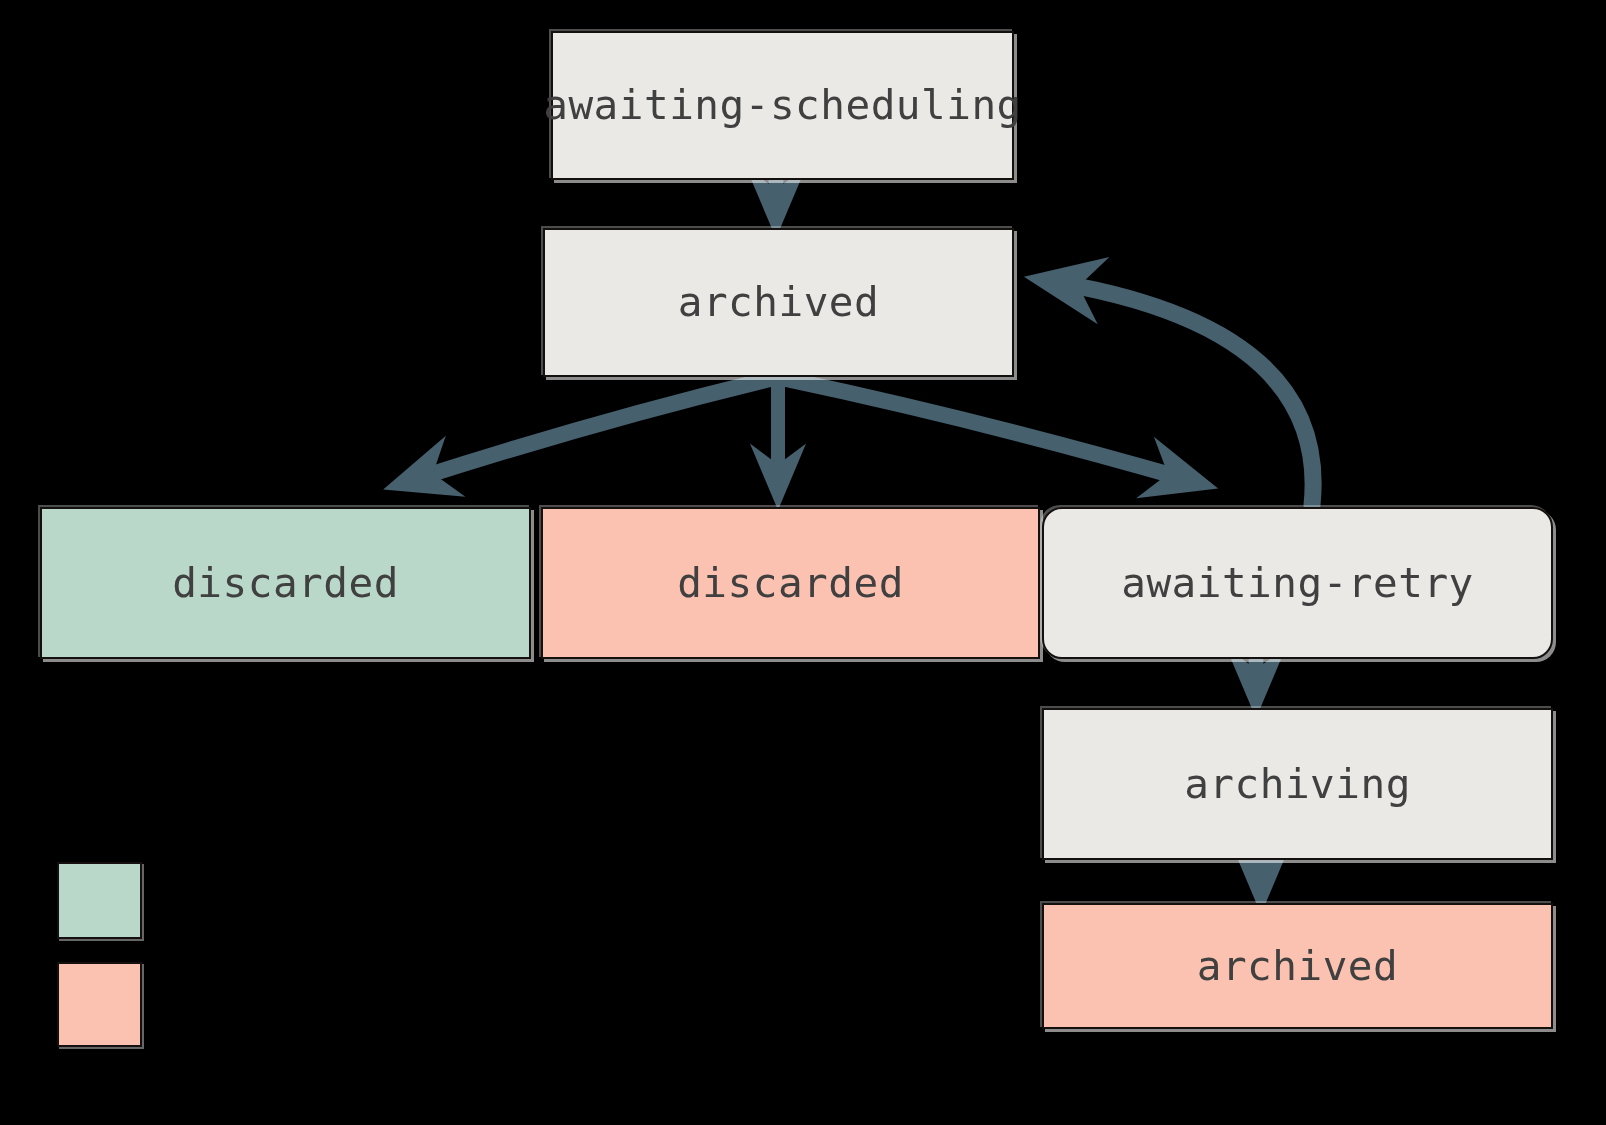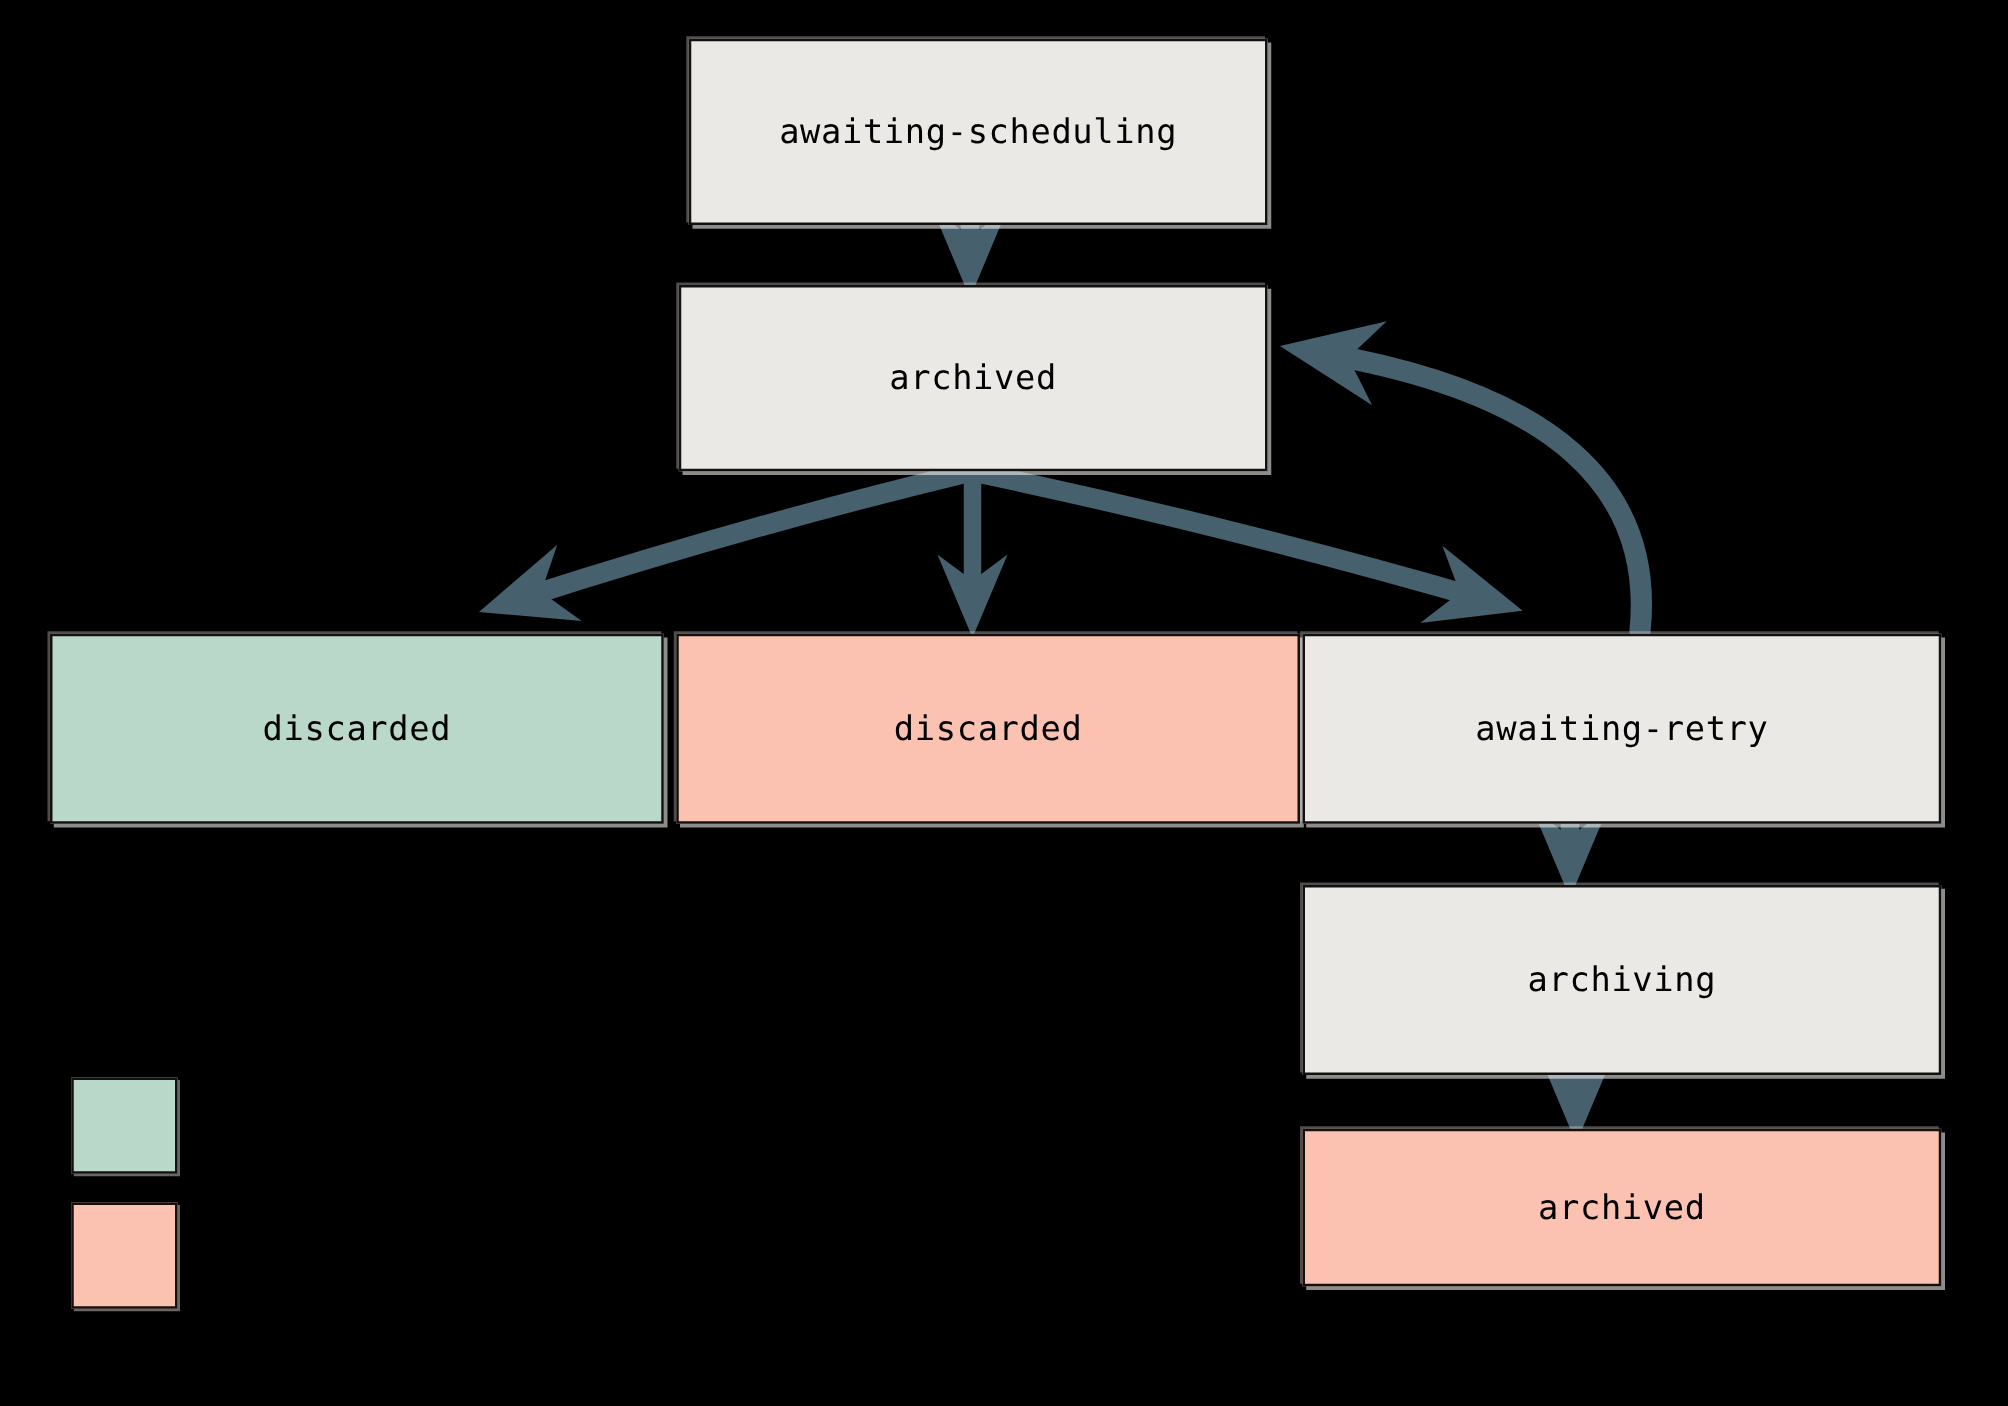--- a/index.html
+++ b/index.html
@@ -29,24 +29,24 @@
     display: flex;
     align-items: center;
     justify-content: center;
     border: 2px solid #14100e;
     box-shadow: 3px 3px 0 0 rgba(255,255,255,0.55),
                 -2px -2px 0 0 rgba(255,255,255,0.30);
     z-index: 3;
   }
   .node .label {
     font-family: "DejaVu Sans Mono", "Liberation Mono", monospace;
-    font-size: 27px;
+    font-size: 41px;
     line-height: 1;
     letter-spacing: 0.5px;
-    color: #000000;
+    color: #404040;
     white-space: nowrap;
   }
   .legend {
     position: absolute;
     z-index: 4;
   }
   .swatch {
     position: absolute;
     box-sizing: border-box;
     border: 2px solid #15100f;
@@ -99,21 +99,21 @@
   </div>
 
   <div class="node" style="left:40px; top:507px; width:491px; height:152px; background:#b9d8c9;">
     <span class="label">discarded</span>
   </div>
 
   <div class="node" style="left:541px; top:507px; width:499px; height:152px; background:#fcc2b1;text-align:right;">
     <span class="label">discarded</span>
   </div>
 
-  <div class="node" style="left:1042px; top:507px; width:511px; height:152px; background:#eae9e5;">
+  <div class="node" style="left:1042px; top:507px; width:511px; height:152px; background:#eae9e5;border-radius:20px;">
     <span class="label">awaiting-retry</span>
   </div>
 
   <div class="node" style="left:1042px; top:708px; width:511px; height:152px; background:#eae9e5;">
     <span class="label">archiving</span>
   </div>
 
   <div class="node" style="left:1042px; top:903px; width:511px; height:126px; background:#fcc2b1;">
     <span class="label">archived</span>
   </div>

